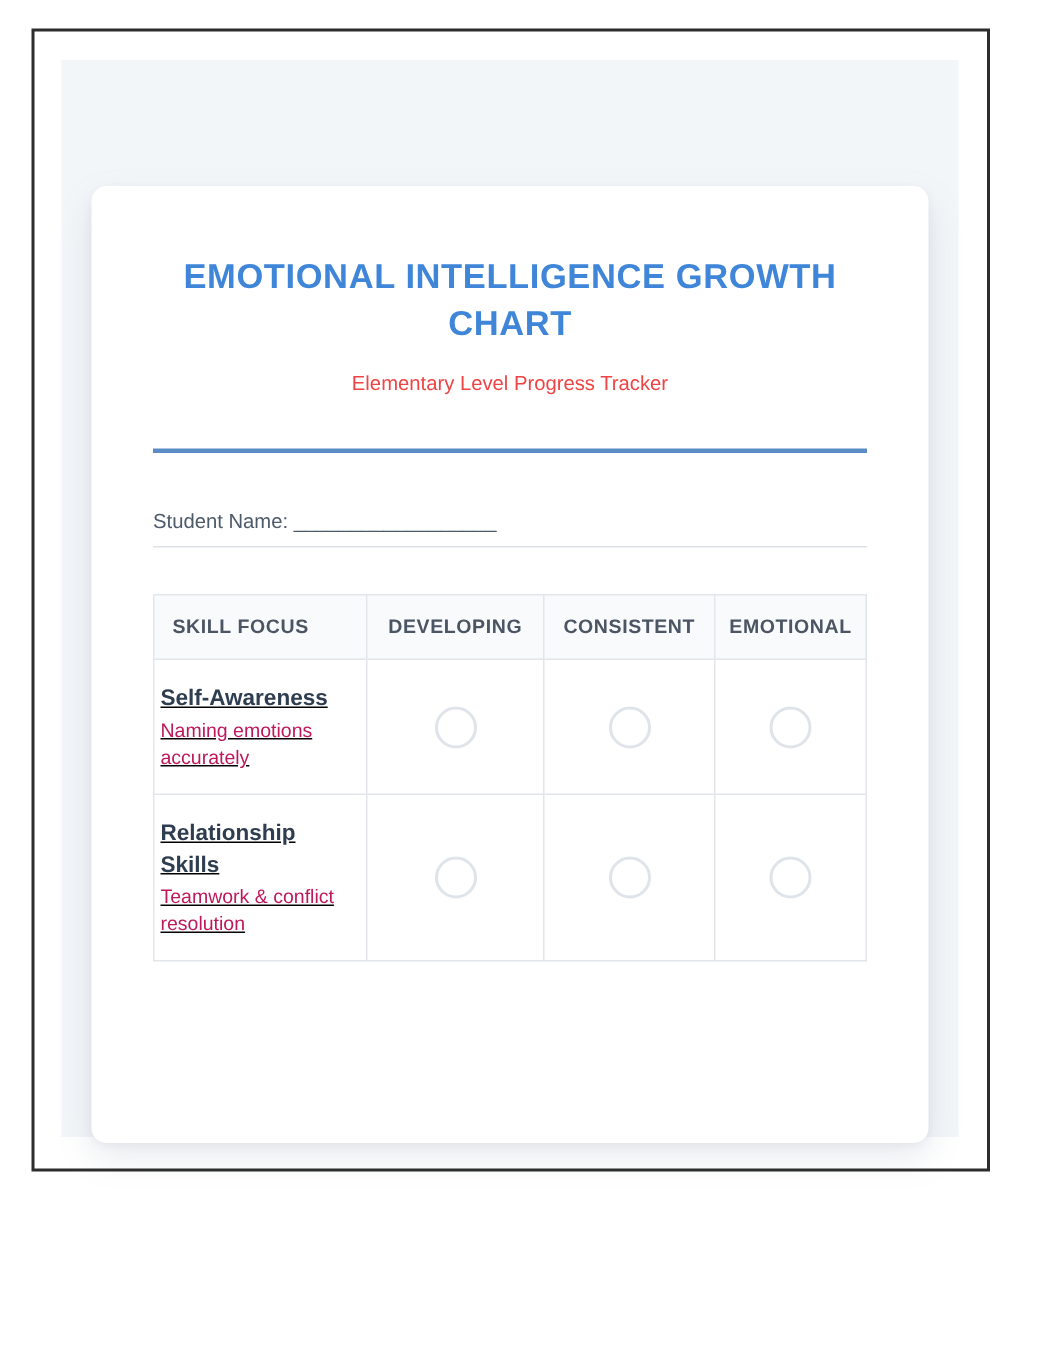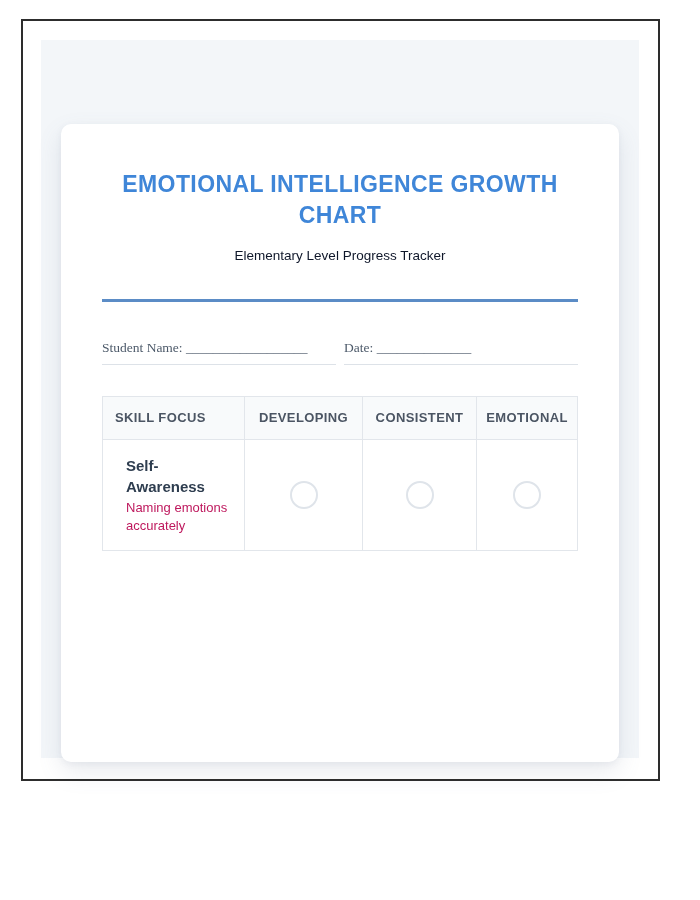--- a/index.html
+++ b/index.html
@@ -29,44 +29,44 @@
     margin-top: 44px;
   }
   .card-content { padding: 45px 41px 0 41px; }
 
   .title {
     color: #3f86d8; font-size: 23px; line-height: 31px; font-weight: 700;
     text-align: center; letter-spacing: 0.4px;
   }
   .subtitle {
     margin-top: 16px; text-align: center;
-    color: #0f172a; font-size: 13.5px; line-height: 18px; font-weight: 400;
+    color: #ef4444; font-size: 13.5px; line-height: 18px; font-weight: 400;
   }
   .divider { margin-top: 34px; height: 3px; background: #5b8cc6; }
 
-  .fields { margin-top: 37px; display: flex; gap: 8px; font-family: Liberation Serif, serif; }
+  .fields { margin-top: 37px; display: flex; gap: 8px; }
   .field {
     flex: 1; color: #4d5a6a; font-size: 13.5px; line-height: 18px;
     padding-bottom: 7px; border-bottom: 1px solid #dde2e8; white-space: nowrap; overflow: hidden;
   }
   .field .blank { color: #4d5a6a; letter-spacing: 0; }
 
   table.skills-table {
     margin-top: 31px; width: 476px; border-collapse: collapse; table-layout: fixed;
     background: transparent;
   }
   .skills-table th, .skills-table td { border: 1px solid #e2e6eb; }
   .skills-table th {
     background: #f8fafb; color: #4b5563; font-size: 13px; font-weight: 700;
     letter-spacing: 0.4px; padding: 12px 4px; text-align: center; line-height: 18px;
   }
   .skills-table th.col-skill { text-align: left; padding-left: 12px; width: 142px; }
   .skills-table th:nth-child(2) { width: 118px; }
   .skills-table th:nth-child(3) { width: 114px; }
-  .cell-skill { padding: 15px 16px 15px 23px; vertical-align: middle; }
+  .cell-skill { padding: 15px 16px 15px 4px; vertical-align: middle; text-decoration: underline; }
   .skill-name { color: #2e3d4f; font-size: 15px; font-weight: 700; line-height: 21px; }
   .skill-desc { color: #be185d; font-size: 13px; font-weight: 400; line-height: 18px; margin-top: 2px; }
   .cell-circle { text-align: center; vertical-align: middle; }
   .circle {
     display: inline-block; width: 28px; height: 28px; border-radius: 50%;
     border: 2px solid #dfe4ea; background: transparent; vertical-align: middle;
   }
 </style>
 </head>
 <body>
@@ -82,24 +82,20 @@
 
         <h1 class="title">EMOTIONAL INTELLIGENCE GROWTH CHART</h1>
         <div class="subtitle">Elementary Level Progress Tracker</div>
         <div class="divider"></div>
 
         <div class="fields">
           <div class="field">
             <span>Student Name:</span>
             <span class="blank">__________________</span>
           </div>
-          <div class="field">
-            <span>Date:</span>
-            <span class="blank">______________</span>
-          </div>
         </div>
 
         <table class="skills-table">
           <thead>
             <tr>
               <th class="col-skill">SKILL FOCUS</th>
               <th>DEVELOPING</th>
               <th>CONSISTENT</th>
               <th>EMOTIONAL</th>
             </tr>
@@ -107,20 +103,29 @@
           <tbody>
             <tr>
               <td class="cell-skill">
                 <div class="skill-name">Self-Awareness</div>
                 <div class="skill-desc">Naming emotions accurately</div>
               </td>
               <td class="cell-circle"><span class="circle"></span></td>
               <td class="cell-circle"><span class="circle"></span></td>
               <td class="cell-circle"><span class="circle"></span></td>
             </tr>
+            <tr>
+              <td class="cell-skill">
+                <div class="skill-name">Relationship Skills</div>
+                <div class="skill-desc">Teamwork &amp; conflict resolution</div>
+              </td>
+              <td class="cell-circle"><span class="circle"></span></td>
+              <td class="cell-circle"><span class="circle"></span></td>
+              <td class="cell-circle"><span class="circle"></span></td>
+            </tr>
 
           </tbody>
         </table>
 
       </div>
     </div>
 
   </div>
 </div>
 

